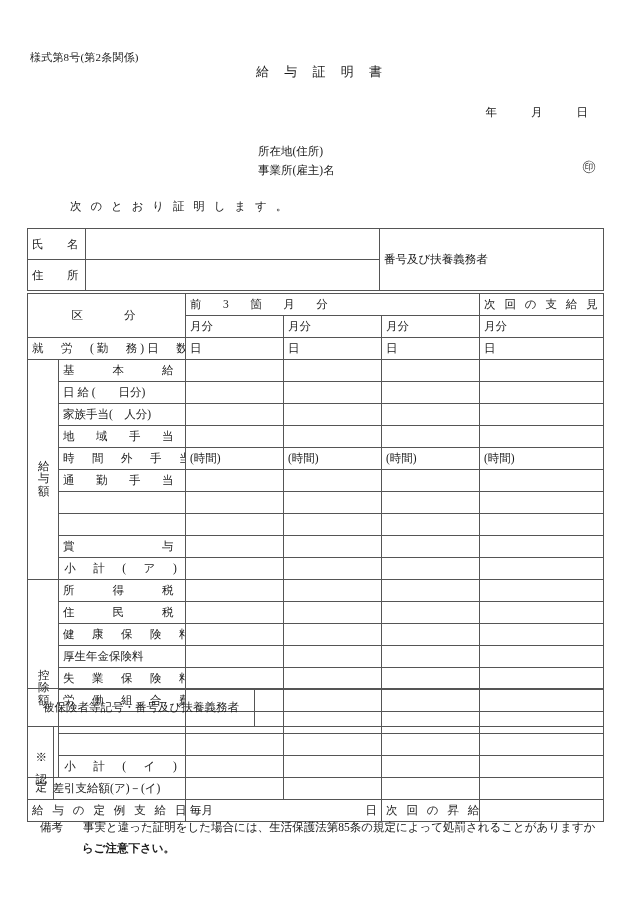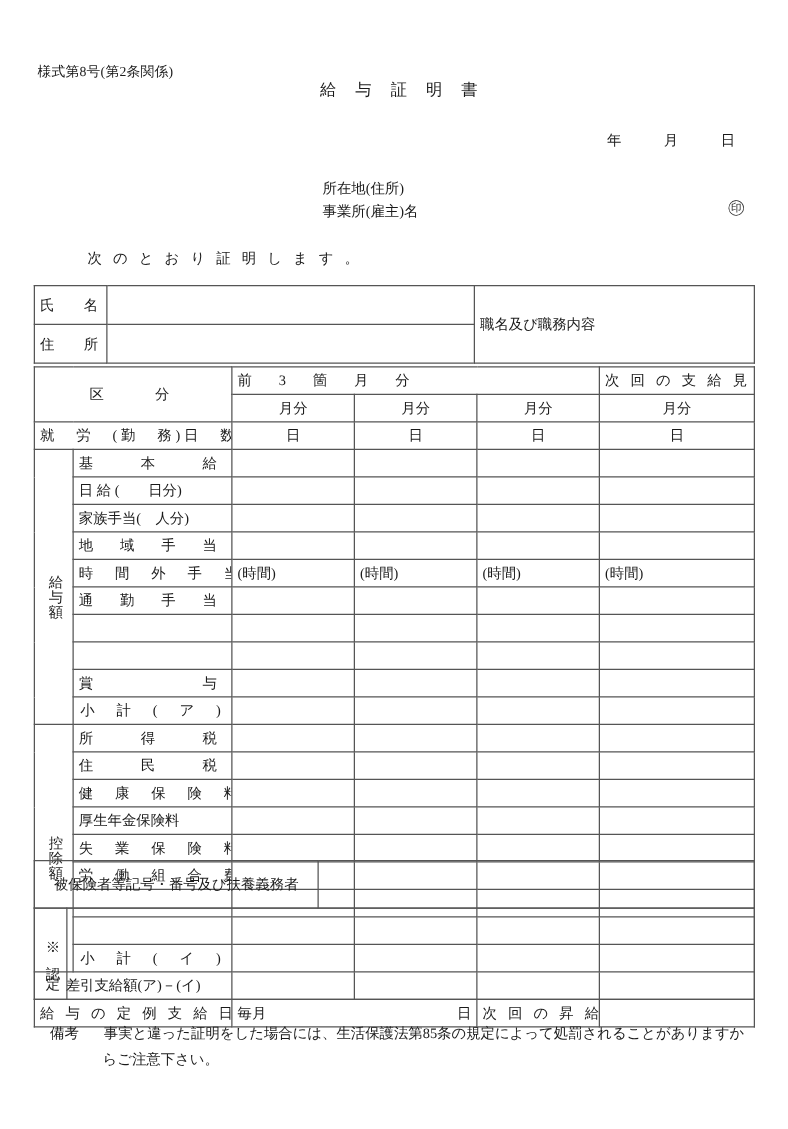--- a/index.html
+++ b/index.html
@@ -92,21 +92,21 @@
   }
   .t-id   { left: 27px; top: 228px;  width: 576px; }
   .t-main { left: 27px; top: 293px;  width: 576px; }
   .t-ins  { left: 27px; top: 688px;  width: 576px; }
   .t-nin  { left: 27px; top: 726px;  width: 576px; }
 
   .lbl     { text-align: center; letter-spacing: 6px; padding-left: 6px; }
   .lbl-j   { text-align: left; letter-spacing: 0; }
   .spread  { text-align: left; letter-spacing: 5px; padding-left: 5px; }
   .spread2 { text-align: center; letter-spacing: 3px; padding-left: 3px; }
-  .right   { text-align: center; padding-right: 6px; }
+  .right   { text-align: left; padding-right: 6px; }
   .left    { text-align: left; padding-left: 6px; }
   .center  { text-align: center; }
 
   .vert {
     text-align: center;
     vertical-align: middle;
     font-size: 11.5px;
   }
   .vert-inner {
     writing-mode: vertical-rl;
@@ -123,21 +123,21 @@
   .note {
     position: absolute;
     left: 40px;
     top: 817px;
     width: 560px;
     font-size: 11.5px;
     line-height: 21px;
   }
   .note .tag { margin-right: 20px; }
   .note .body { display: inline; }
-  .note .cont { display: block; padding-left: 42px; }
+  .note .cont { display: block; padding-left: 42px; font-weight: bold; }
 </style>
 </head>
 <body>
 
 <div class="page">
 
   <div class="form-no">様式第8号(第2条関係)</div>
 
   <div class="doc-title">給 与 証 明 書</div>
 
@@ -157,21 +157,21 @@
     <colgroup>
       <col style="width:58px">
         <col style="width:294px">
         <col style="width:224px">
     </colgroup>
     <tbody>
       <tr>
         <td class="lbl" style="height:30px">氏　名</td>
         <td style="height:30px"></td>
         <td class="topcell left" rowspan="2">
-          <span>職名及び職務内容</span>
+          <span>番号及び扶養義務者</span>
         </td>
       </tr>
       <tr>
         <td class="lbl" style="height:30px">住　所</td>
         <td style="height:30px"></td>
       </tr>
     </tbody>
   </table>
 
   <table class="tbl t-main">

